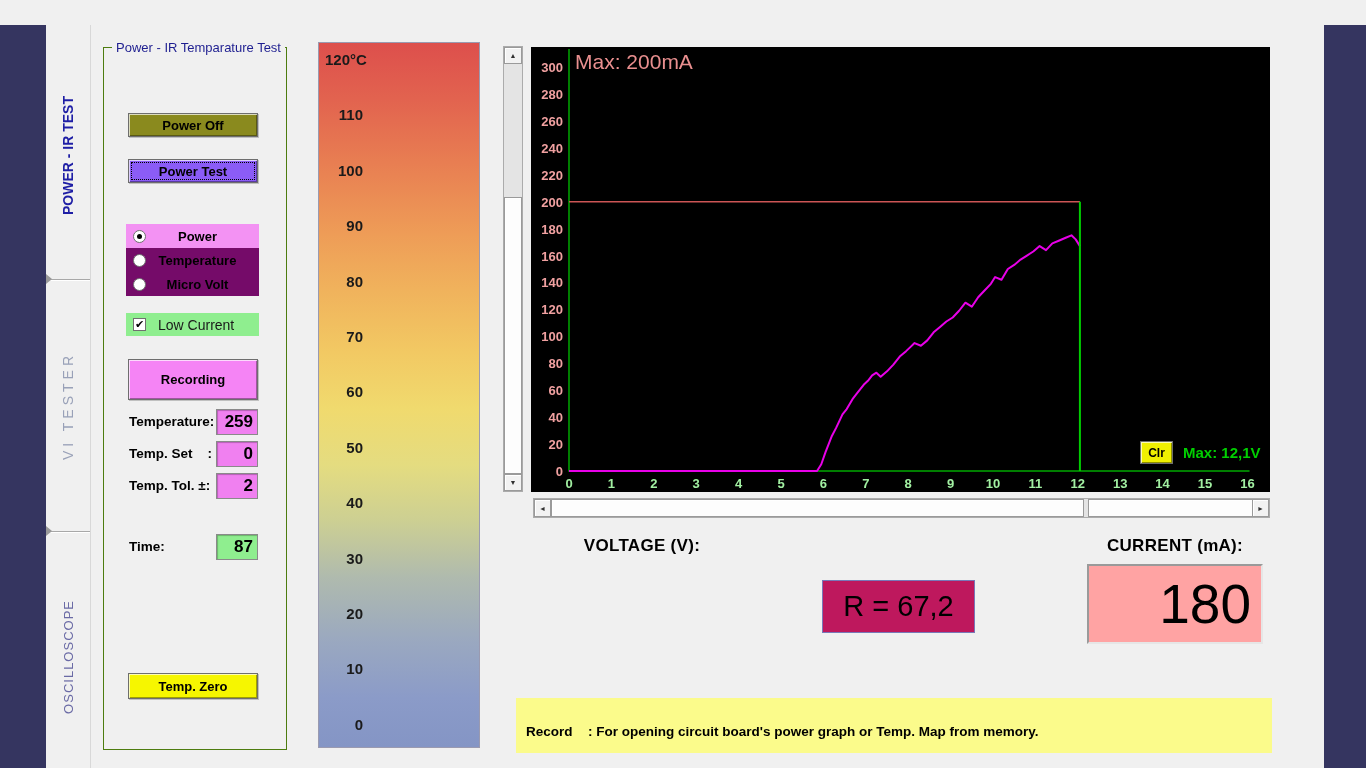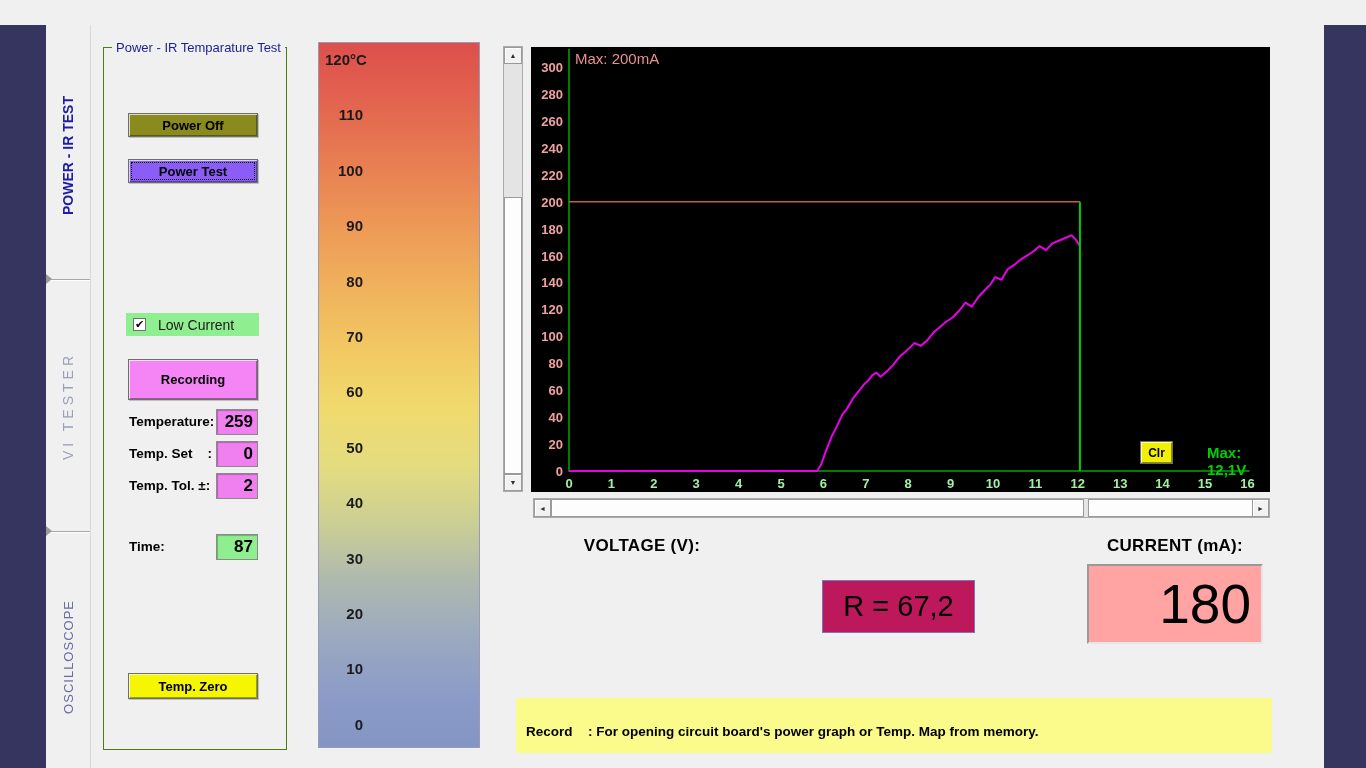--- a/index.html
+++ b/index.html
@@ -82,22 +82,22 @@
   .tempscale { position:absolute; left:318px; top:42px; width:162px; height:706px;
     border:1px solid #9A9AB0;
     background:linear-gradient(180deg,
       #DD4F4C 0%, #E2634F 8%, #E87E52 17%, #EE9C57 27%, #F0B25C 35%,
       #F2C963 44%, #F0DA6E 52%, #E4DC80 60%, #CCCF93 68%, #AFBAAE 76%,
       #9AA8C0 85%, #8B9BC8 93%, #8495C5 100%); }
   .tlabel { position:absolute; width:38px; text-align:right; font-weight:bold; font-size:15px; color:#1A1A1A; white-space:nowrap; }
 
   
   .plot { position:absolute; left:531px; top:47px; width:739px; height:445px; background:#000; }
-  .plot-ann-a { position:absolute; left:44px; top:3px; font-size:15px; color:#E98F8F; }
-  .plot-ann-b { position:absolute; left:676px; top:397px; font-size:15px; font-weight:bold; color:#00CF00; }
+  .plot-ann-a { position:absolute; left:44px; top:3px; font-size:21px; color:#E98F8F; }
+  .plot-ann-b { position:absolute; left:652px; top:397px; font-size:15px; font-weight:bold; color:#00CF00; }
   .btn-clr { position:absolute; left:609px; top:394px; width:33px; height:23px; background:#F0F000;
     border:1px solid #6E6E6E; box-shadow:inset 1px 1px 0 #FFFFFFB3, inset -1px -1px 0 #00000066;
     font-weight:bold; font-size:12px; color:#000; display:flex; align-items:center; justify-content:center; }
 
   
   .sb { position:absolute; background:#E4E4E4; border:1px solid #ABABAB; }
   .sb-btn { position:absolute; background:#F2F2F2; border:1px solid #9A9A9A;
     box-shadow:inset 1px 1px 0 #FFF; display:flex; align-items:center; justify-content:center;
     font-size:7px; color:#303030; }
   .sb-thumb { position:absolute; background:#FDFDFD; border:1px solid #9A9A9A; box-shadow:inset 1px 1px 0 #FFF; }
@@ -157,20 +157,34 @@
   <div class="groupbox" id="groupbox">
     <span class="group-title">Power - IR Temparature Test</span>
 
     <div class="btn3d btn-poweroff">
       <span>Power Off</span>
     </div>
     <div class="btn3d btn-powertest">
       <span>Power Test</span>
     </div>
 
+    <div class="radio-group" id="radio-group">
+        <div class="radio-row light">
+          <span class="radio-circle sel"></span>
+          <span class="radio-label">Power</span>
+        </div>
+        <div class="radio-row dark">
+          <span class="radio-circle"></span>
+          <span class="radio-label">Temperature</span>
+        </div>
+        <div class="radio-row dark">
+          <span class="radio-circle"></span>
+          <span class="radio-label">Micro Volt</span>
+        </div>
+      </div>
 
     <div class="check-row">
       <span class="checkbox"><span>✔</span></span>
       <span>Low Current</span>
     </div>
 
     <div class="btn3d btn-recording">
       <span>Recording</span>
     </div>
 

